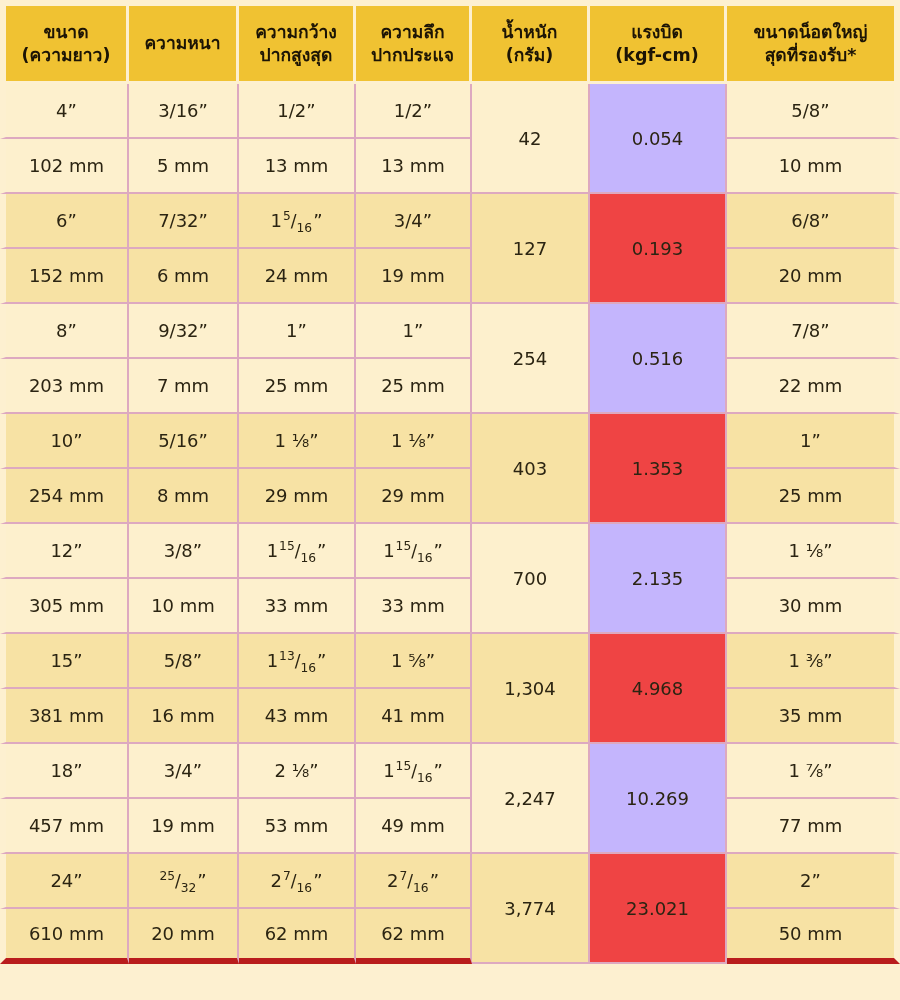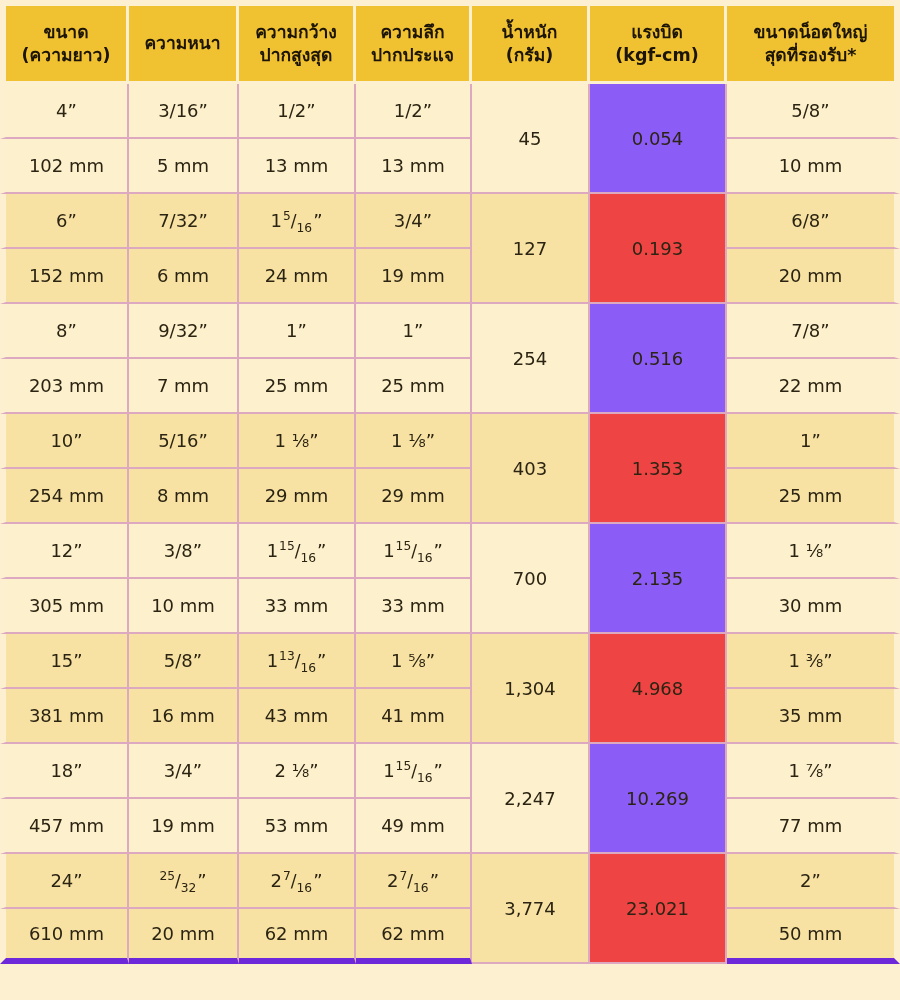--- a/index.html
+++ b/index.html
@@ -68,27 +68,27 @@
     border-left: 6px solid #fdf0d0;
   }
   tbody tr td.last {
     border-right: 6px solid #fdf0d0;
   }
   tbody tr.band-last td {
     border-bottom: 2px solid #dda9c0;
     margin-left: 32px;
   }
   tbody tr:last-child td {
-    border-bottom: 6px solid #6d28d9;
+    border-bottom: 6px solid #b91c1c;
   }
 
   
   .bg-light { background: #fdf0cd; }
   .bg-dark  { background: #f7e2a4; }
-  .bg-tq-light { background: #8b5cf6; }
+  .bg-tq-light { background: #c4b5fd; }
   .bg-tq-dark  { background: #ef4444; }
 
   
   .frac-sup {
     font-size: 0.68em;
     vertical-align: super;
     line-height: 0;
   }
   .frac-sub {
     font-size: 0.68em;
@@ -145,21 +145,21 @@
         <div>สุดที่รองรับ*</div>
       </th>
     </tr>
   </thead>
   <tbody id="table-body">
       <tr>
         <td class="first bg-light">4”</td>
         <td class="bg-light">3/16”</td>
         <td class="bg-light">1/2”</td>
         <td class="bg-light">1/2”</td>
-        <td class="bg-light" rowspan="2">45</td>
+        <td class="bg-light" rowspan="2">42</td>
         <td class="bg-tq-light" rowspan="2">0.054</td>
         <td class="last bg-light">5/8”</td>
       </tr>
       <tr class="band-last">
         <td class="first bg-light">102 mm</td>
         <td class="bg-light">5 mm</td>
         <td class="bg-light">13 mm</td>
         <td class="bg-light">13 mm</td>
         <td class="last bg-light">10 mm</td>
       </tr>

